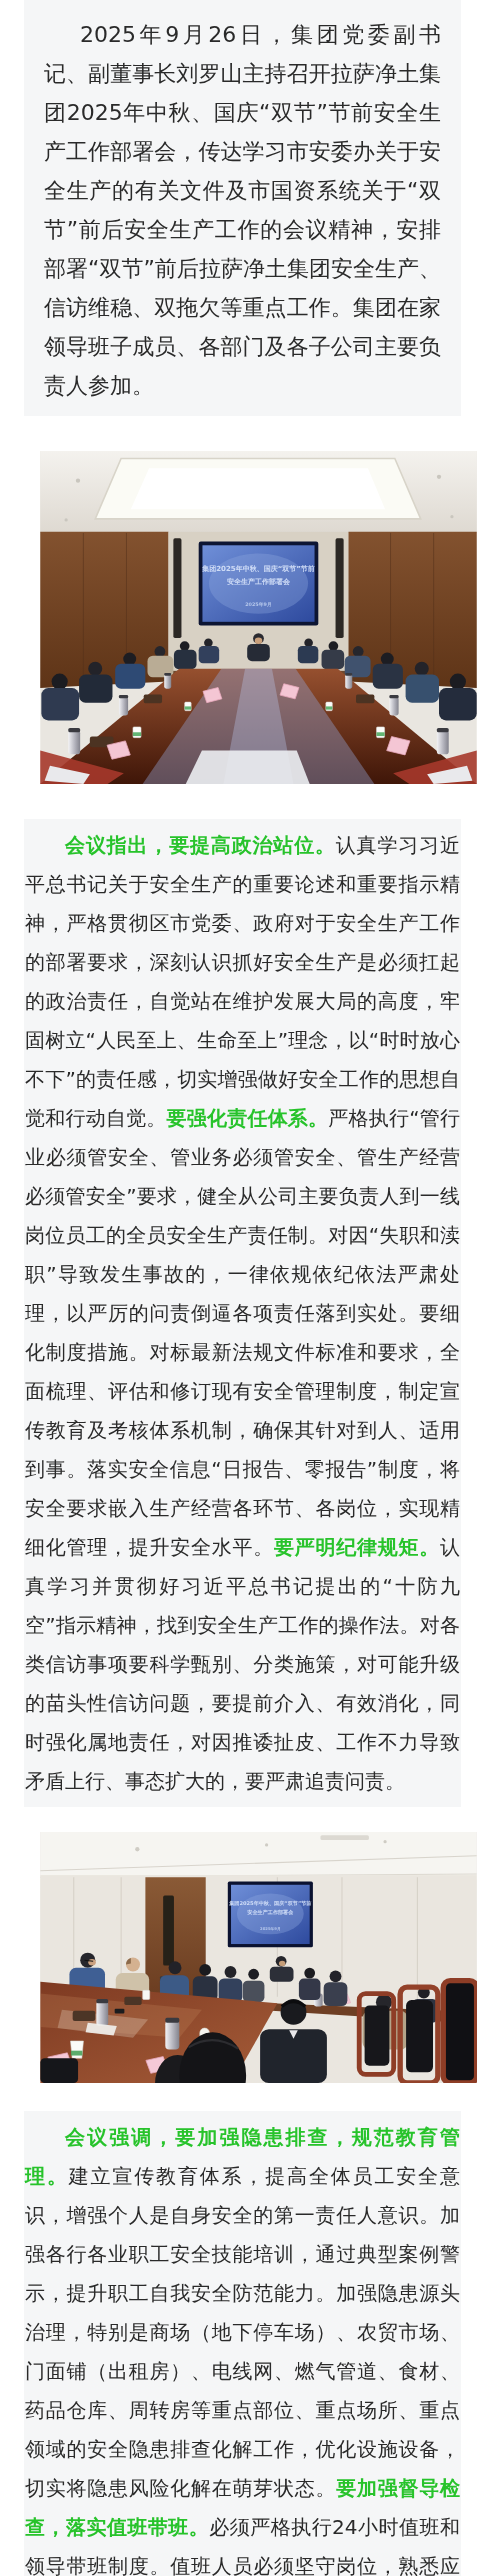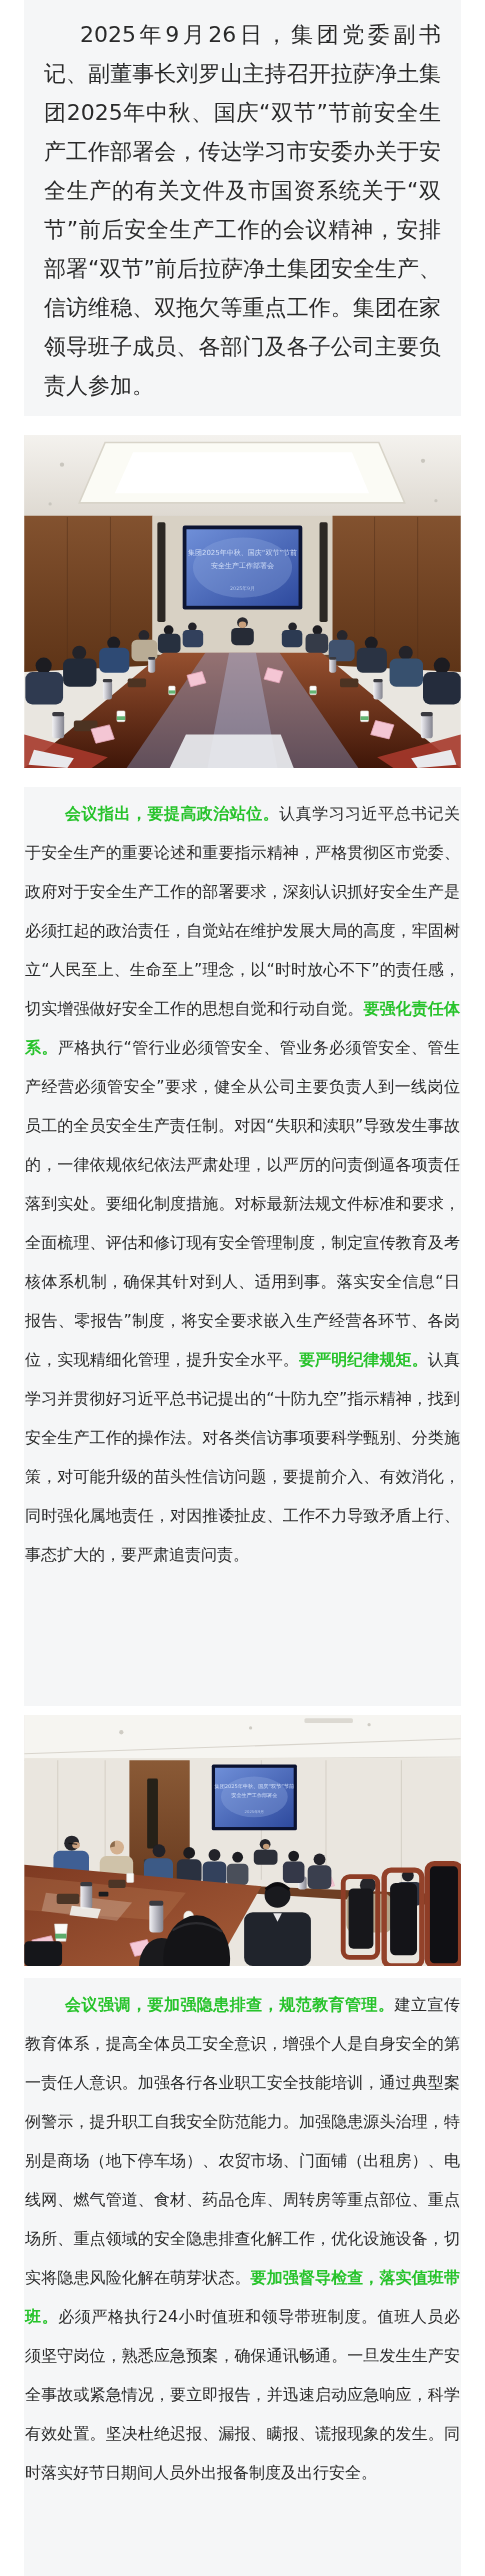--- a/index.html
+++ b/index.html
@@ -22,27 +22,27 @@
   .block p{
     margin:0;
     color:var(--text-color);
     text-align:justify;
     word-break:break-all;
   }
   .para1{min-height:378px;padding:15px 20px 10.8px;}
   .para1 p{font-size:22px;line-height:39px;text-indent:36px;}
   .para2{min-height:919px;padding:7.5px 1.1px 5.4px;}
   .para3{min-height:636px;padding:7.5px 1.1px 25px;}
-  .para2 p,.para3 p{font-size:16px;line-height:39px;text-indent:40px;}
+  .para2 p,.para3 p{font-size:20px;line-height:39px;text-indent:40px;}
   .seg{color:var(--text-color);}
   .seg.green{color:var(--highlight-green);font-weight:700;}
   .gap35{height:19px;}
   .gap17{height:9.2px;}
   .gap22{height:12px;}
-  figure.photo{margin:0;width:381px;line-height:0;}
+  figure.photo{margin:16px;width:381px;line-height:0;font-weight:bold;}
   figure.photo svg{display:block;}
 </style>
 </head>
 <body>
 
 <div class="column">
 
   <section class="block para1">
     <p>2025年9月26日，集团党委副书记、副董事长刘罗山主持召开拉萨净土集团2025年中秋、国庆“双节”节前安全生产工作部署会，传达学习市安委办关于安全生产的有关文件及市国资系统关于“双节”前后安全生产工作的会议精神，安排部署“双节”前后拉萨净土集团安全生产、信访维稳、双拖欠等重点工作。集团在家领导班子成员、各部门及各子公司主要负责人参加。</p>
   </section>

